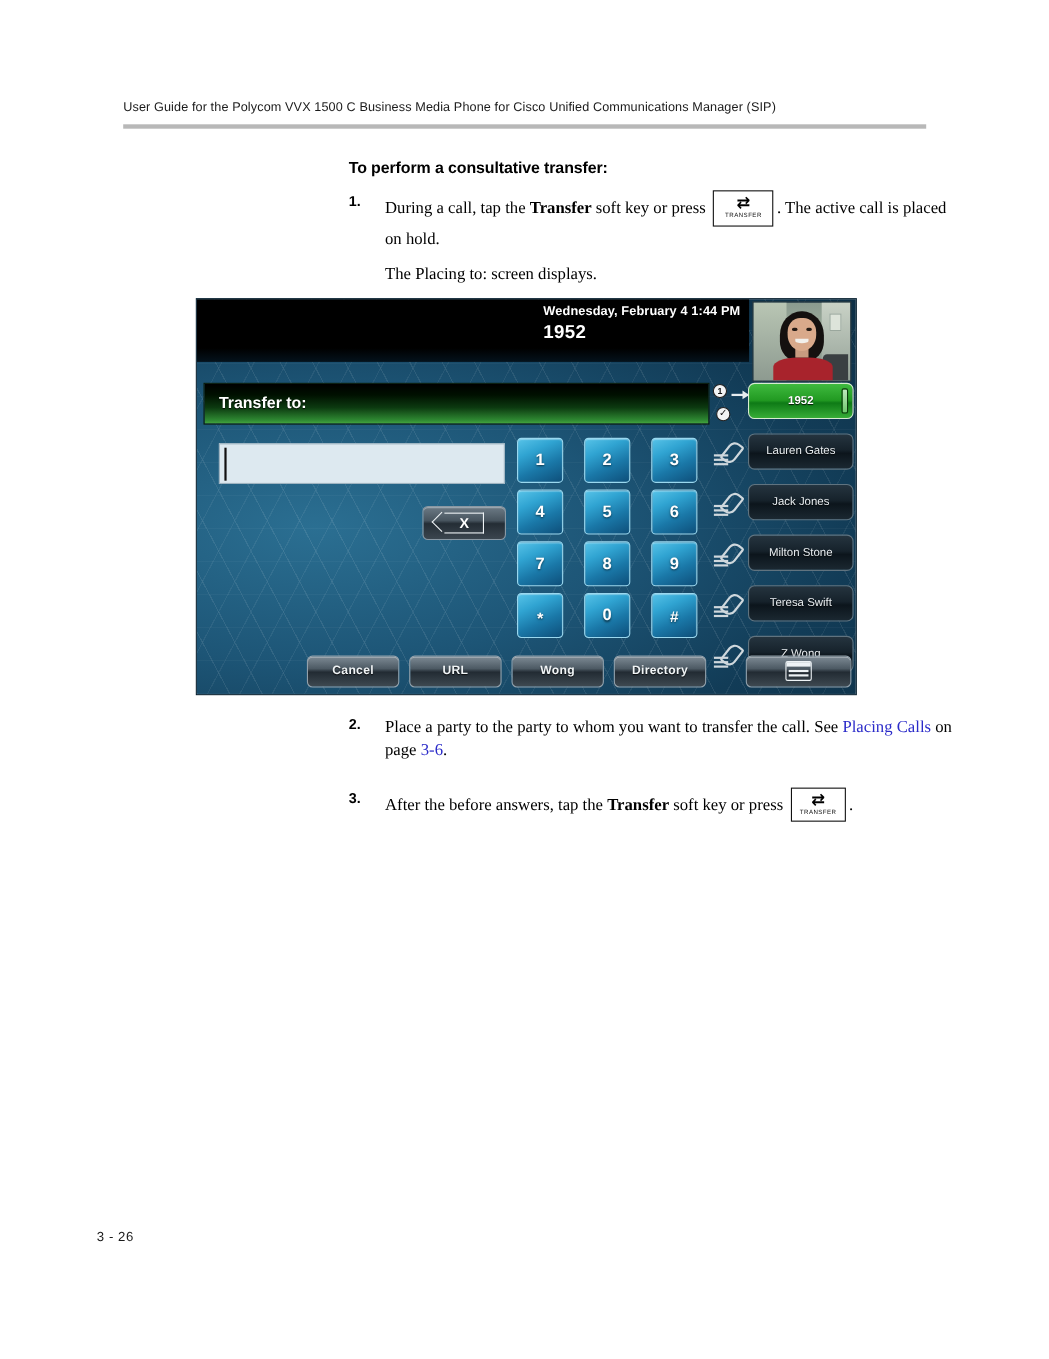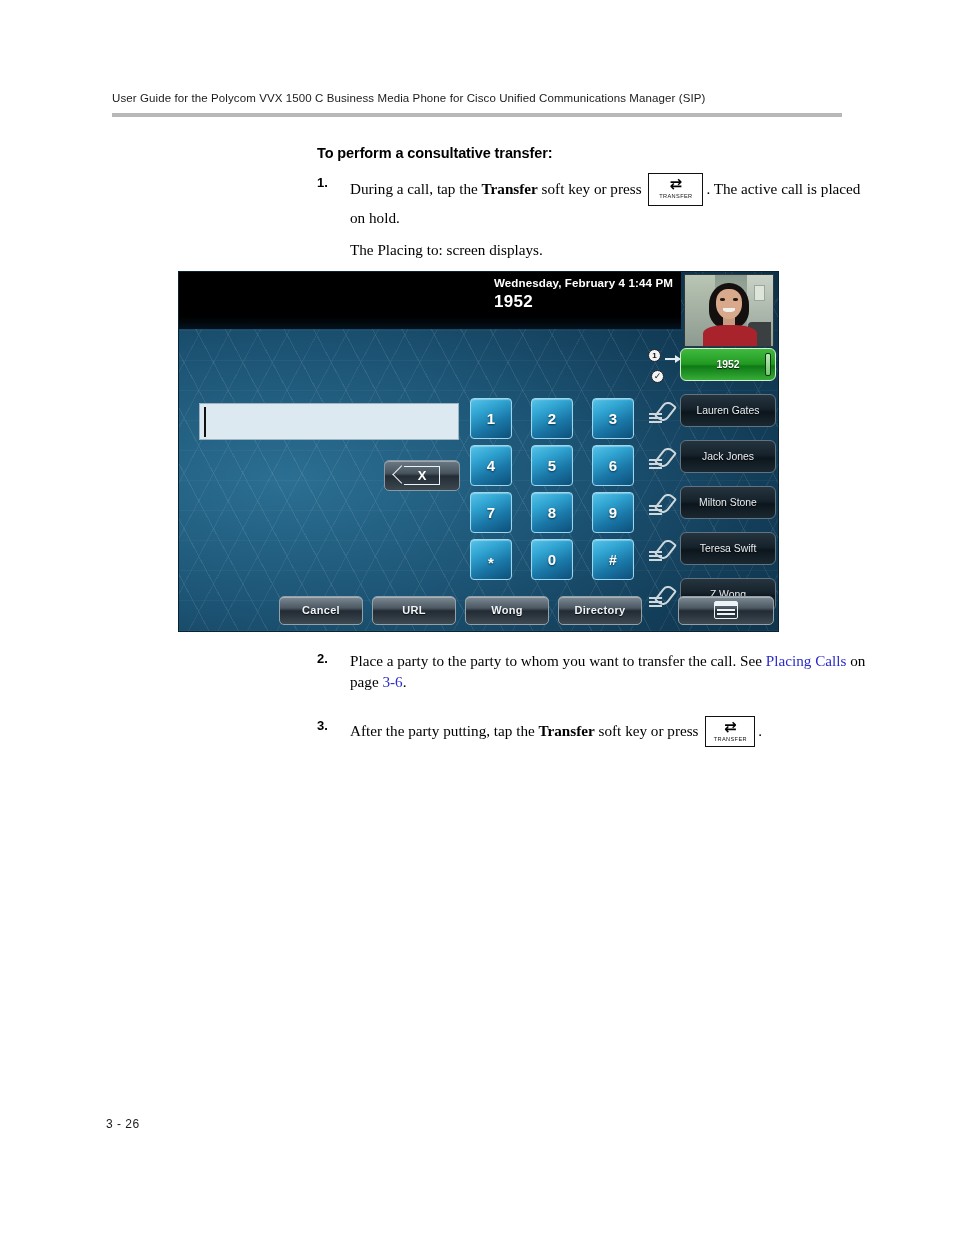--- a/index.html
+++ b/index.html
@@ -519,21 +519,21 @@
     position: absolute;
     left: 2px; right: 2px; top: 7px;
     height: 2px;
     background: #eef3f6;
     box-shadow: 0 4px 0 #eef3f6;
   }
 
   
   .page-footer {
     position: absolute;
-    left: 106px;
+    left: 88px;
     top: 1117px;
     font-family: "Liberation Sans", sans-serif;
     font-size: 12px;
     color: #1a1a1a;
     letter-spacing: 0.5px;
   }
 </style>
 </head>
 <body>
 
@@ -572,20 +572,23 @@
     <div class="vt-chair"></div>
     <div class="vt-hair"></div>
     <div class="vt-body"></div>
     <div class="vt-neck"></div>
     <div class="vt-face"></div>
     <div class="vt-eyeL"></div>
     <div class="vt-eyeR"></div>
     <div class="vt-smile"></div>
   </div>
 
+  <div class="transfer-banner">
+    <span class="transfer-banner-label">Transfer to:</span>
+  </div>
 
   <div class="dial-entry">
     <span class="dial-caret"></span>
   </div>
 
   <div class="backspace-key">
     <span class="bs-glyph">
       <span class="bs-shape"></span>
       <span class="bs-point"></span>
       <span class="bs-x">X</span>
@@ -684,20 +687,20 @@
   <div class="step">
     <div class="step-num">2.</div>
     <div class="step-body">
       <span>Place a party to the party to whom you want to transfer the call. See </span><a href="#" class="doclink">Placing Calls</a><span> on page </span><a href="#" class="doclink">3-6</a><span>.</span>
     </div>
   </div>
 
   <div class="step" style="margin-top: 24px;">
     <div class="step-num">3.</div>
     <div class="step-body">
-      <span>After the party putting, tap the </span><b>Transfer</b><span> soft key or press </span><span class="hardkey small"><span class="hk-arrows">⇄</span><span class="hk-label">TRANSFER</span></span><span>.</span>
+      <span>After the before answers, tap the </span><b>Transfer</b><span> soft key or press </span><span class="hardkey small"><span class="hk-arrows">⇄</span><span class="hk-label">TRANSFER</span></span><span>.</span>
     </div>
   </div>
 
 
 </div>
 
 <div class="page-footer">3 - 26</div>
 
 </body></html>

